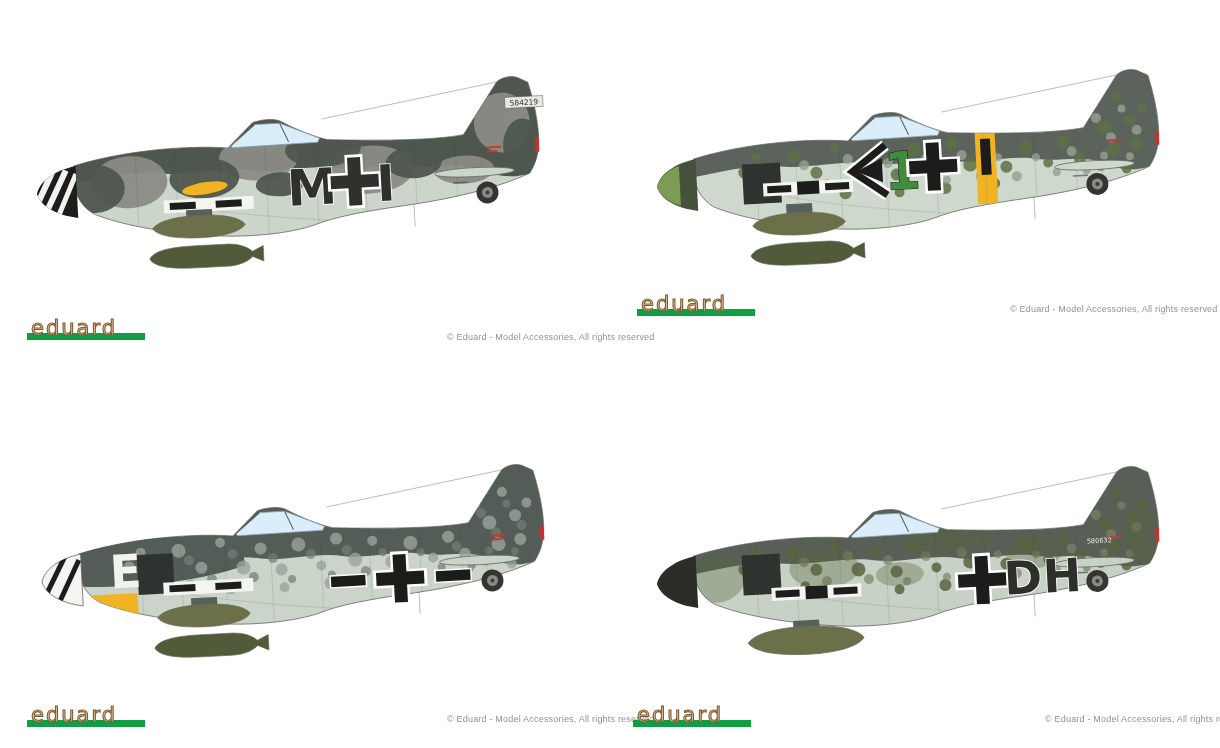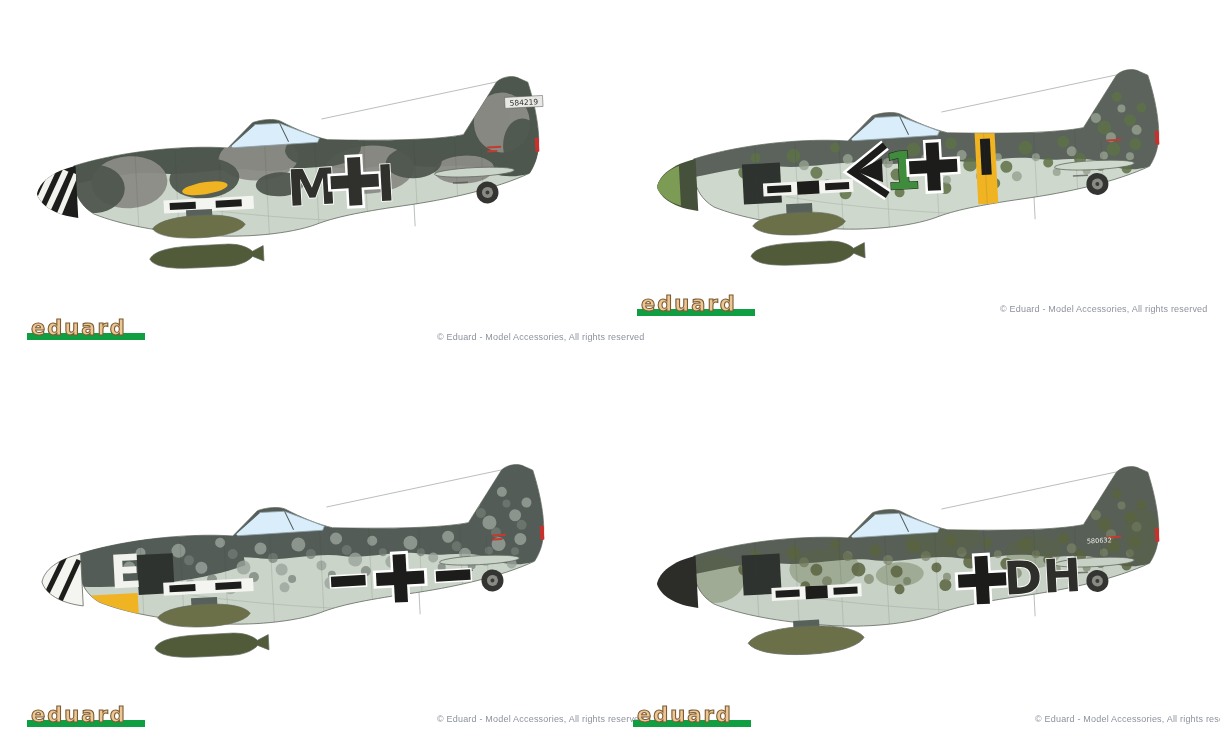--- a/index.html
+++ b/index.html
@@ -3,23 +3,23 @@
 <meta charset="utf-8">
 <style>
   html,body{margin:0;padding:0;}
   body{width:1220px;height:748px;background:#ffffff;position:relative;overflow:hidden;
        font-family:"Liberation Sans",sans-serif;}
   .quad{position:absolute;width:610px;height:374px;}
   .plane{position:absolute;}
   .logo{position:absolute;width:118px;height:24px;}
   .logo-bar{position:absolute;left:0;right:0;bottom:0;height:7px;background:#0f9f42;}
   .logo-text{position:absolute;left:4px;bottom:1px;font-family:"DejaVu Sans",sans-serif;
-             font-weight:bold;font-size:21px;line-height:21px;letter-spacing:2px;
+             font-weight:normal;font-size:21px;line-height:21px;letter-spacing:2px;
              color:#ecc795;-webkit-text-stroke:1.1px #7d5c33;}
-  .copyright{position:absolute;font-size:9px;color:#8d929c;letter-spacing:.2px;white-space:nowrap;}
+  .copyright{position:absolute;font-size:9px;color:#8d929c;letter-spacing:.2px;white-space:nowrap;margin-left:10px;}
   .outl{stroke:#646c62;stroke-width:0.8;}
   .plines{stroke:#3c443c;stroke-width:0.6;opacity:0.22;}
   .glass{fill:#d9edfb;stroke:#8fa0a8;stroke-width:0.8;}
   .frame{stroke:#55605c;stroke-width:1;fill:none;}
   .antenna{stroke:#a9b1aa;stroke-width:0.8;}
   .mk{font-family:"DejaVu Sans",sans-serif;font-weight:bold;text-anchor:middle;paint-order:stroke;}
   .wnr{font-family:"DejaVu Sans",sans-serif;text-anchor:middle;}
 </style>
 </head>
 <body>

